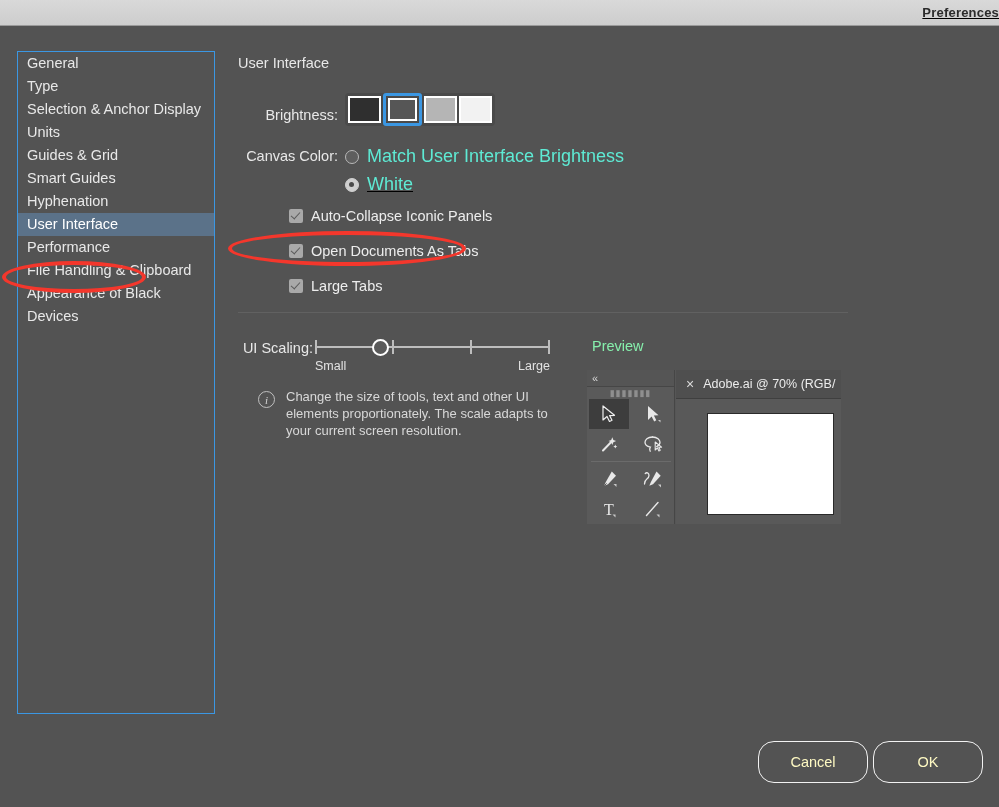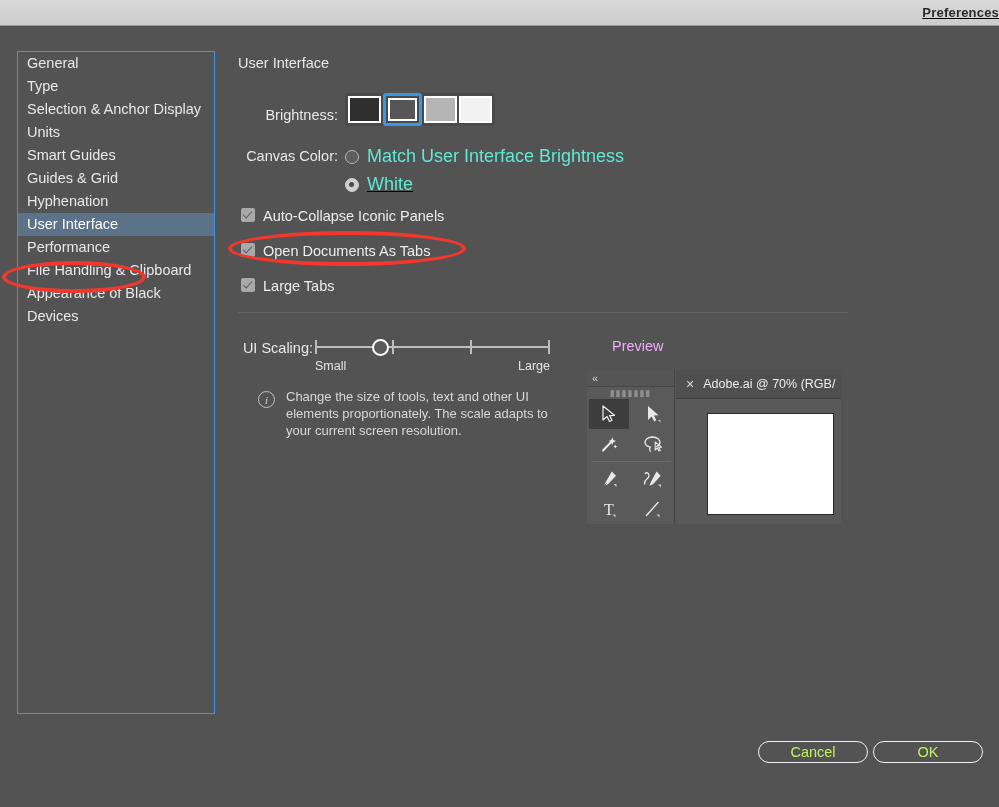--- a/index.html
+++ b/index.html
@@ -130,21 +130,23 @@
     width: 5.2px; height: 5.2px;
     border-radius: 50%;
     background: #4a4a4a;
   }
   .radio-label { font-size: 18px; color: #5eead4; white-space: nowrap; }
 
   
   .check-row {
     position: absolute;
     display: flex;
+    align-items: center;
     gap: 8px;
+    margin-left: 48px;
   }
   .checkbox {
     width: 14px; height: 14px;
     background: #a9a9a9;
     border-radius: 2px;
     position: relative;
     flex: none;
   }
   .checkbox::after {
     content: "";
@@ -215,23 +217,23 @@
     left: 48px; top: 336px;
     width: 290px;
     font-size: 13px;
     line-height: 17px;
     color: #d8d8d8;
   }
 
   
   .preview-title {
     position: absolute;
-    left: 374px; top: 286px;
+    left: 354px; top: 286px;
     font-size: 14.5px;
-    color: #f0abfc;
+    color: #86efac;
   }
   .preview-box {
     position: absolute;
     left: 349px; top: 318px;
     width: 254px; height: 154px;
     overflow: hidden;
     background: #565656;
   }
   .pv-toolpanel {
     position: absolute;
@@ -299,25 +301,25 @@
     position: absolute;
     left: 31px; top: 14px;
     width: 127px; height: 102px;
     background: #ffffff;
     border: 1px solid #2a2a2a;
   }
 
   
   .btn {
     position: absolute;
-    height: 22px;
+    height: 42px;
     border: 1.5px solid #f2f2f2;
     border-radius: 16px;
     background: transparent;
-    color: #bef264;
+    color: #fef9c3;
     font-size: 14.5px;
     font-family: "Liberation Sans", sans-serif;
     display: flex;
     align-items: center;
     justify-content: center;
   }
   #btn-cancel { left: 758px; top: 741px; width: 110px; }
   #btn-ok { left: 873px; top: 741px; width: 110px; }
 
   
@@ -339,22 +341,22 @@
 
   <div class="titlebar">
     <span class="titlebar-text">Preferences</span>
   </div>
 
   <div class="sidebar" id="sidebar">
       <div class="side-item">General</div>
       <div class="side-item">Type</div>
       <div class="side-item">Selection &amp; Anchor Display</div>
       <div class="side-item">Units</div>
+      <div class="side-item">Guides &amp; Grid</div>
       <div class="side-item">Smart Guides</div>
-      <div class="side-item">Guides &amp; Grid</div>
       <div class="side-item">Hyphenation</div>
       <div class="side-item selected">User Interface</div>
       <div class="side-item">Performance</div>
       <div class="side-item">File Handling &amp; Clipboard</div>
       <div class="side-item">Appearance of Black</div>
       <div class="side-item">Devices</div>
     </div>
 
   <div class="panel">
 

